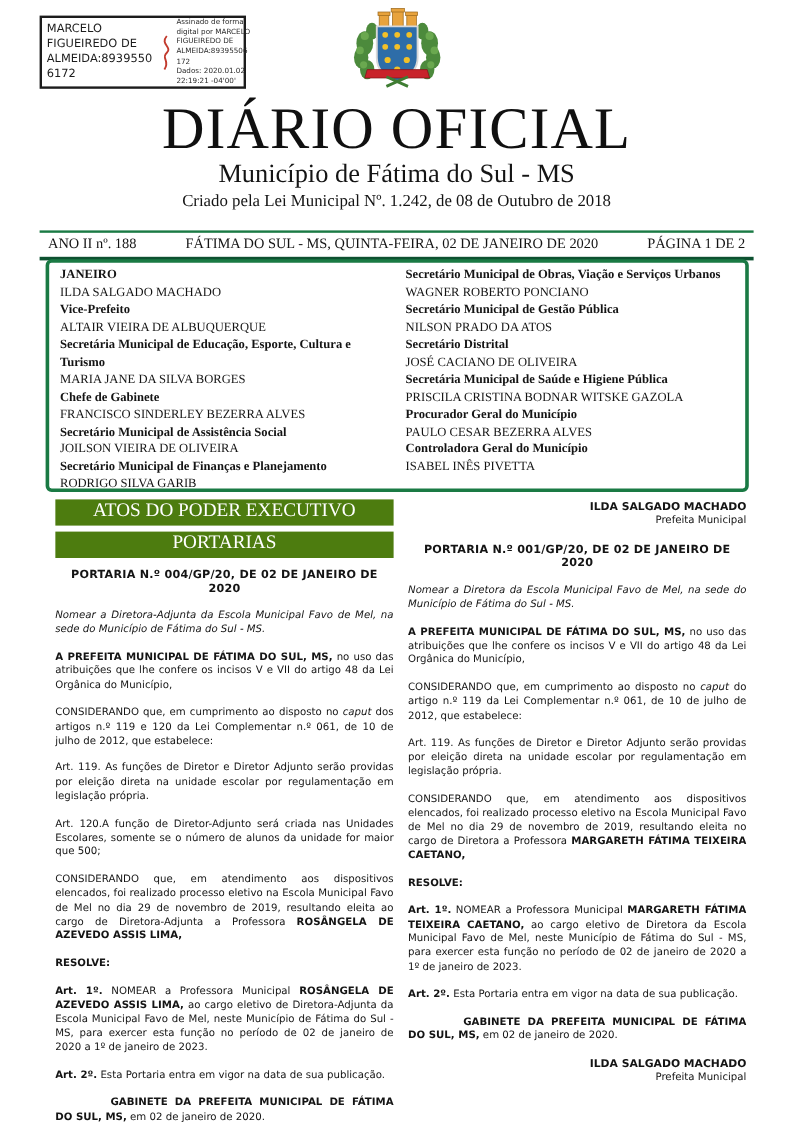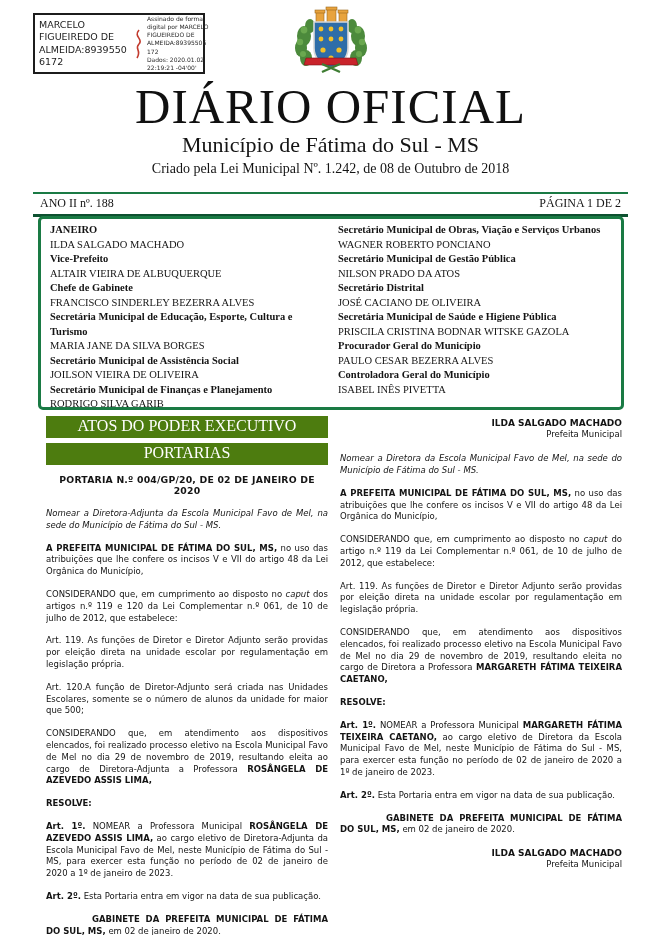--- a/index.html
+++ b/index.html
@@ -121,40 +121,41 @@
   </div>
 
   <div class="masthead">
     <div class="m-title">DIÁRIO OFICIAL</div>
     <div class="m-sub">Município de Fátima do Sul - MS</div>
     <div class="m-law">Criado pela Lei Municipal Nº. 1.242, de 08 de Outubro de 2018</div>
   </div>
 
   <div class="infobar">
     <span>ANO II nº. 188</span>
+    <span>FÁTIMA DO SUL - MS, QUINTA-FEIRA, 02 DE JANEIRO DE 2020</span>
     <span>PÁGINA 1 DE 2</span>
   </div>
 
   <div class="officials">
     <div>
         <div>
           <div class="off-title">JANEIRO</div>
           <div class="off-name">ILDA SALGADO MACHADO</div>
         </div>
         <div>
           <div class="off-title">Vice-Prefeito</div>
           <div class="off-name">ALTAIR VIEIRA DE ALBUQUERQUE</div>
         </div>
         <div>
+          <div class="off-title">Secretária Municipal de Educação, Esporte, Cultura e Turismo</div>
+          <div class="off-name">MARIA JANE DA SILVA BORGES</div>
+        </div>
+        <div>
           <div class="off-title">Chefe de Gabinete</div>
           <div class="off-name">FRANCISCO SINDERLEY BEZERRA ALVES</div>
-        </div>
-        <div>
-          <div class="off-title">Secretária Municipal de Educação, Esporte, Cultura e Turismo</div>
-          <div class="off-name">MARIA JANE DA SILVA BORGES</div>
         </div>
         <div>
           <div class="off-title">Secretário Municipal de Assistência Social</div>
           <div class="off-name">JOILSON VIEIRA DE OLIVEIRA</div>
         </div>
         <div>
           <div class="off-title">Secretário Municipal de Finanças e Planejamento</div>
           <div class="off-name">RODRIGO SILVA GARIB</div>
         </div>
       </div>
@@ -200,20 +201,21 @@
         <p class="para"><span class="b">RESOLVE:</span></p>
         <p class="para"><span class="b">Art. 1º.</span><span> NOMEAR a Professora Municipal </span><span class="b">ROSÂNGELA DE AZEVEDO ASSIS LIMA,</span><span> ao cargo eletivo de Diretora-Adjunta da Escola Municipal Favo de Mel, neste Município de Fátima do Sul - MS, para exercer esta função no período de 02 de janeiro de 2020 a 1º de janeiro de 2023.</span></p>
         <p class="para"><span class="b">Art. 2º.</span><span> Esta Portaria entra em vigor na data de sua publicação.</span></p>
         <p class="para indent"><span class="b">GABINETE DA PREFEITA MUNICIPAL DE FÁTIMA DO SUL, MS,</span><span> em 02 de janeiro de 2020.</span></p>
       </div>
     <div class="col">
         <div class="sigblock">
           <div class="sig-name">ILDA SALGADO MACHADO</div>
           <div class="sig-role">Prefeita Municipal</div>
         </div>
+        <div class="heading">PORTARIA N.º 001/GP/20, DE 02 DE JANEIRO DE 2020</div>
         <p class="para"><span class="i">Nomear a Diretora da Escola Municipal Favo de Mel, na sede do Município de Fátima do Sul - MS.</span></p>
         <p class="para"><span class="b">A PREFEITA MUNICIPAL DE FÁTIMA DO SUL, MS,</span><span> no uso das atribuições que lhe confere os incisos V e VII do artigo 48 da Lei Orgânica do Município,</span></p>
         <p class="para"><span>CONSIDERANDO que, em cumprimento ao disposto no </span><span class="i">caput</span><span> do artigo n.º 119 da Lei Complementar n.º 061, de 10 de julho de 2012, que estabelece:</span></p>
         <p class="para"><span>Art. 119. As funções de Diretor e Diretor Adjunto serão providas por eleição direta na unidade escolar por regulamentação em legislação própria.</span></p>
         <p class="para"><span>CONSIDERANDO que, em atendimento aos dispositivos elencados, foi realizado processo eletivo na Escola Municipal Favo de Mel no dia 29 de novembro de 2019, resultando eleita no cargo de Diretora a Professora </span><span class="b">MARGARETH FÁTIMA TEIXEIRA CAETANO,</span></p>
         <p class="para"><span class="b">RESOLVE:</span></p>
         <p class="para"><span class="b">Art. 1º.</span><span> NOMEAR a Professora Municipal </span><span class="b">MARGARETH FÁTIMA TEIXEIRA CAETANO,</span><span> ao cargo eletivo de Diretora da Escola Municipal Favo de Mel, neste Município de Fátima do Sul - MS, para exercer esta função no período de 02 de janeiro de 2020 a 1º de janeiro de 2023.</span></p>
         <p class="para"><span class="b">Art. 2º.</span><span> Esta Portaria entra em vigor na data de sua publicação.</span></p>
         <p class="para indent"><span class="b">GABINETE DA PREFEITA MUNICIPAL DE FÁTIMA DO SUL, MS,</span><span> em 02 de janeiro de 2020.</span></p>
         <div class="sigblock">

